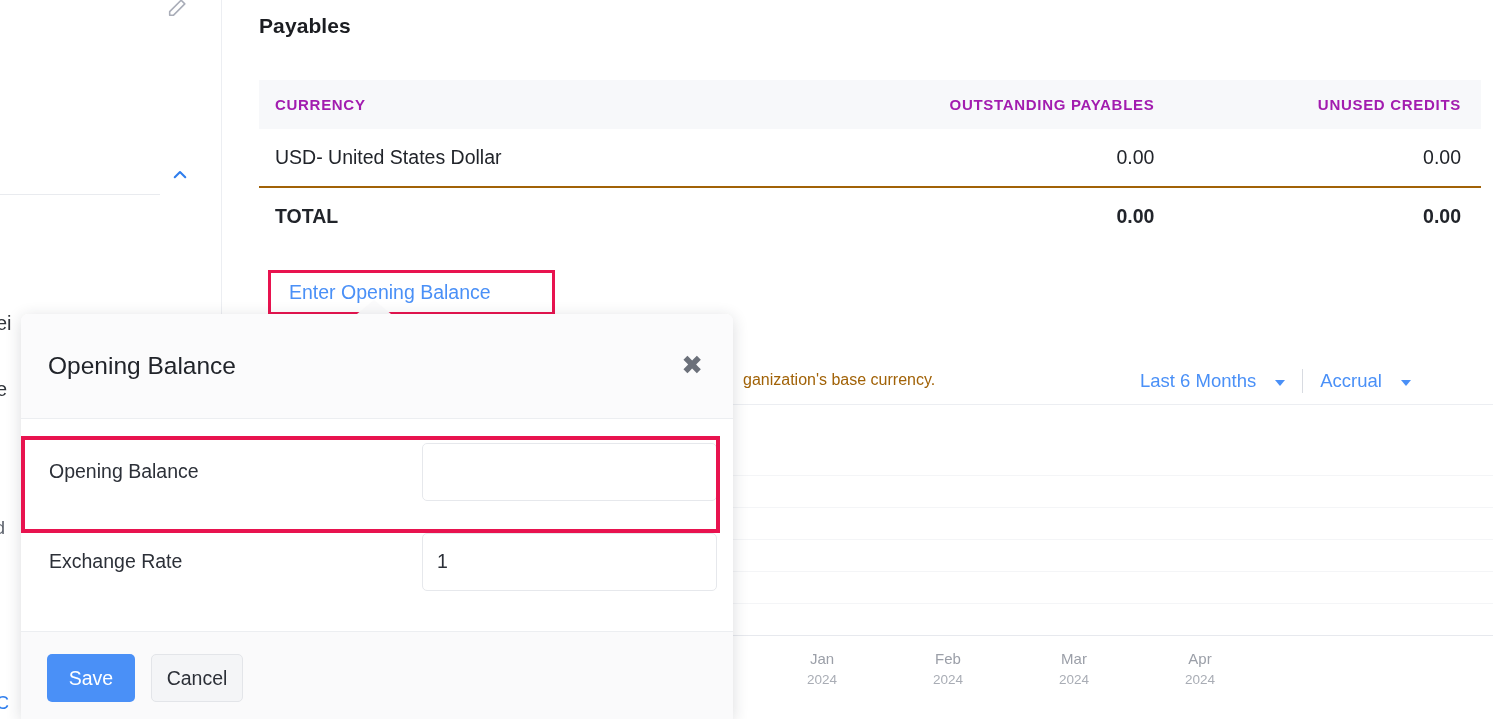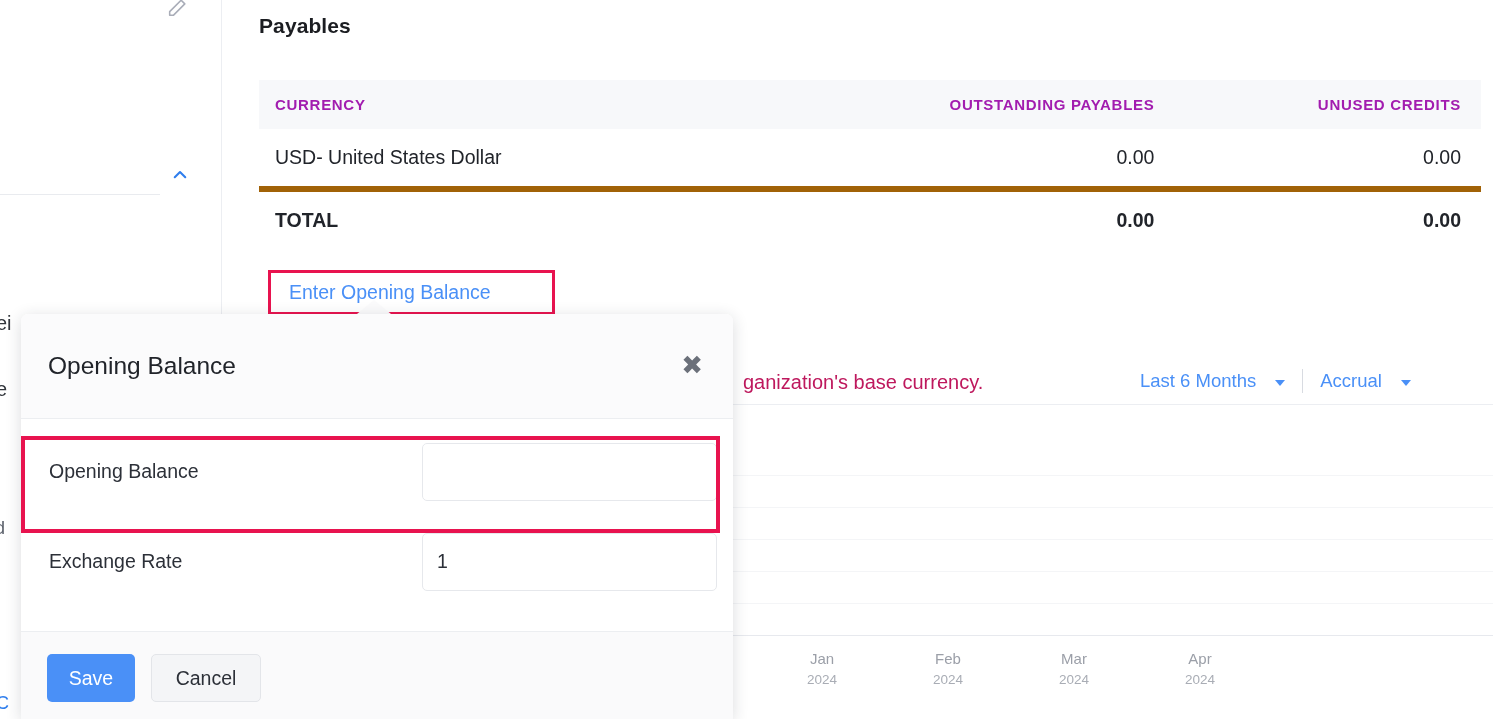--- a/index.html
+++ b/index.html
@@ -58,21 +58,21 @@
   .pay-table thead tr { background: #f7f8fa; }
   .pay-table th {
     font-size: 15px; font-weight: bold; color: #a21caf;
     letter-spacing: .7px; padding: 16px 0; text-transform: uppercase;
   }
   .pay-table th.c1 { text-align: left;  padding-left: 16px; }
   .pay-table th.c2 { text-align: right; }
   .pay-table th.c3 { text-align: right; padding-right: 20px; }
   .pay-table td {
     font-size: 19.5px; color: #21242a; padding: 17px 0;
-    border-bottom: 6px solid #a16207;
+    border-bottom: 2px solid #a16207;
   }
   .pay-table td.c1 { text-align: left;  padding-left: 16px; }
   .pay-table td.c2 { text-align: right; }
   .pay-table td.c3 { text-align: right; padding-right: 20px; }
   .pay-table tr.total-row td { font-weight: bold; border-bottom: none; }
 
   .open-balance-link {
     position: absolute; left: 67px; top: 281px;
     font-size: 19.5px; color: #4a90f7; cursor: pointer; white-space: nowrap;
   }
@@ -86,21 +86,21 @@
     position: absolute; left: 357px; top: 300px;
     width: 0; height: 0;
     border-left: 17px solid transparent;
     border-right: 17px solid transparent;
     border-bottom: 14px solid #fbfbfc;
   }
 
   
   .report-note {
     position: absolute; left: 521px; top: 371px;
-    font-size: 20px; color: #be185d; white-space: nowrap;
+    font-size: 16px; color: #a16207; white-space: nowrap;
   }
   .report-ctrls {
     position: absolute; left: 918px; top: 369px;
     display: flex; align-items: center; gap: 0px;
   }
   .ctrl-link {
     font-size: 18.5px; color: #4a90f7; white-space: nowrap;
     display: inline-flex; align-items: center; gap: 19px; cursor: pointer;
   }
   .ctrl-sep { width: 1px; height: 24px; background: #d8dbe1; margin: 0 17px; }
@@ -186,21 +186,21 @@
   .btn {
     position: absolute; top: 22px; height: 48px;
     border-radius: 5px; font-size: 19.5px; cursor: pointer;
     font-family: "Liberation Sans", sans-serif;
     display: inline-flex; align-items: center; justify-content: center;
   }
   .btn-save {
     left: 26px; width: 88px; background: #4a90f7; color: #ffffff; border: none;
   }
   .btn-cancel {
-    left: 130px; width: 110px; background: #f4f5f7; color: #2c3038;
+    left: 130px; width: 92px; background: #f4f5f7; color: #2c3038;
     border: 1px solid #e3e5e9;
   }
 </style>
 </head>
 <body>
 
 <div id="root">
 
   <div class="left-pane">
     <span class="pencil-icon">

